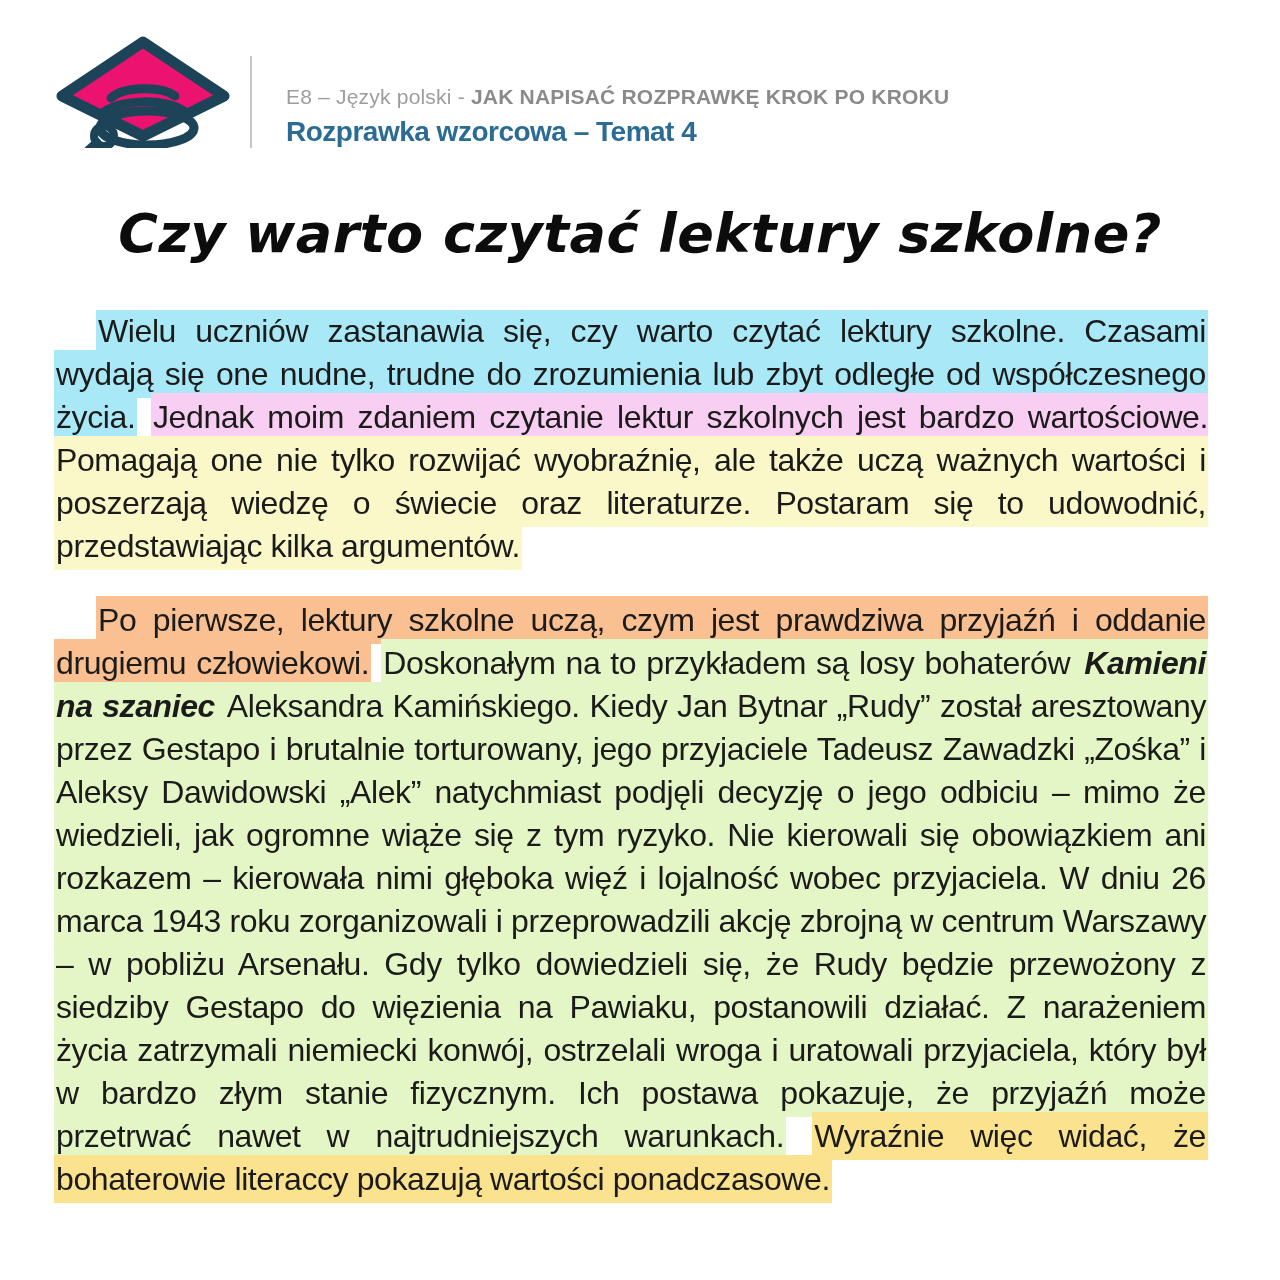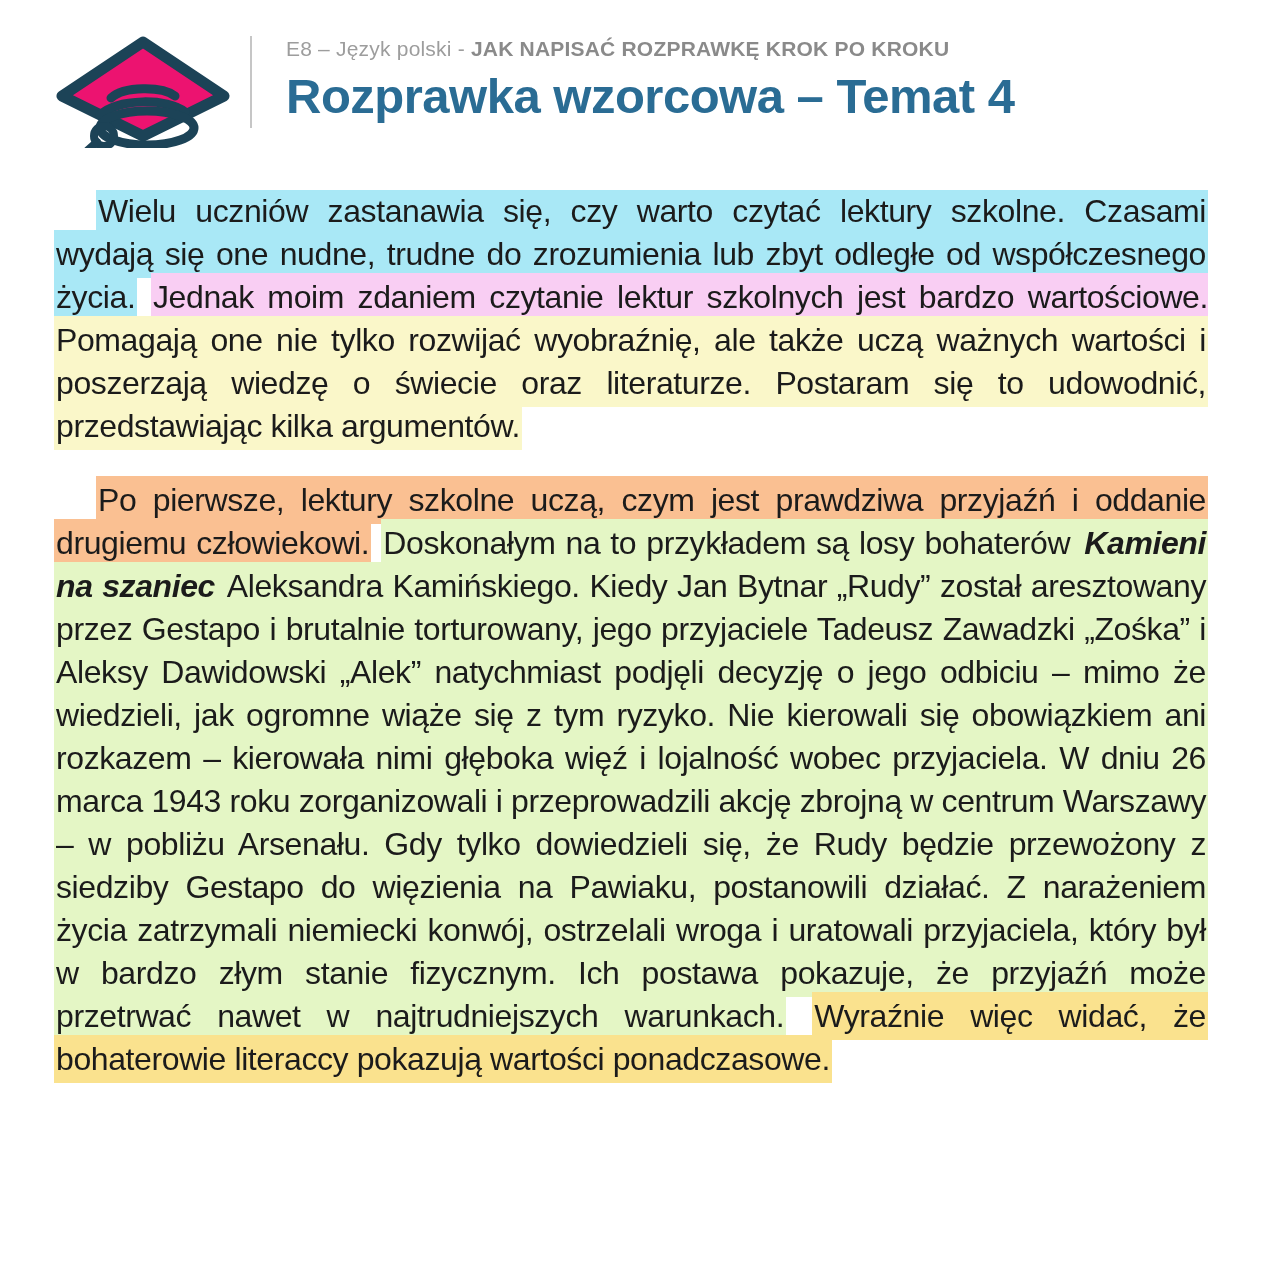--- a/index.html
+++ b/index.html
@@ -12,21 +12,21 @@
     height: 1280px;
     overflow: hidden;
     font-family: "Liberation Sans", sans-serif;
     color: var(--text, #1b1b1b);
   }
   .page { width: 1280px; height: 1280px; position: relative; }
 
   
   .page-header {
     display: flex;
-    align-items: flex-start;
+    align-items: flex-end;
     padding: 36px 0 0 54px;
     gap: 16px;
   }
   .logo-box { width: 178px; height: 112px; flex: 0 0 auto; }
   .header-divider {
     width: 2px;
     height: 92px;
     background: var(--divider, #c6c6c6);
     margin: 0 18px 0 2px;
     flex: 0 0 auto;
@@ -38,21 +38,21 @@
     color: var(--gray-light, #9d9d9d);
     letter-spacing: 0.2px;
     white-space: nowrap;
   }
   .eyebrow .eyebrow-bold {
     font-weight: 700;
     color: var(--gray-dark, #8a8a8a);
   }
   .doc-title {
     margin-top: 7px;
-    font-size: 49px;
+    font-size: 28px;
     font-weight: 700;
     letter-spacing: -0.5px;
     color: var(--teal, #2a6c94);
     white-space: nowrap;
   }
 
   
   .essay-title {
     margin: 52px 40px 0 40px;
     text-align: center;
@@ -109,19 +109,20 @@
     <div class="header-divider"></div>
 
     <div class="header-text">
       <div class="eyebrow">
         <span>E8 – Język polski - </span><span class="eyebrow-bold">JAK NAPISAĆ ROZPRAWKĘ KROK PO KROKU</span>
       </div>
       <div class="doc-title">Rozprawka wzorcowa – Temat 4</div>
     </div>
   </header>
 
+  <h1 class="essay-title">Czy warto czytać lektury szkolne?</h1>
 
   <div class="essay">
     <p class="para"><span class="hl" style="background: var(--hl-cyan);">Wielu uczniów zastanawia się, czy warto czytać lektury szkolne. Czasami wydają się one nudne, trudne do zrozumienia lub zbyt odległe od współczesnego życia.</span><span> </span><span class="hl" style="background: var(--hl-pink);">Jednak moim zdaniem czytanie lektur szkolnych jest bardzo wartościowe.</span><span> </span><span class="hl" style="background: var(--hl-yellow);">Pomagają one nie tylko rozwijać wyobraźnię, ale także uczą ważnych wartości i poszerzają wiedzę o świecie oraz literaturze. Postaram się to udowodnić, przedstawiając kilka argumentów.</span></p>
     <p class="para"><span class="hl" style="background: var(--hl-orange);">Po pierwsze, lektury szkolne uczą, czym jest prawdziwa przyjaźń i oddanie drugiemu człowiekowi.</span><span> </span><span class="hl" style="background: var(--hl-green);">Doskonałym na to przykładem są losy bohaterów </span><span class="hl it" style="background: var(--hl-green);">Kamieni na szaniec</span><span class="hl" style="background: var(--hl-green);"> Aleksandra Kamińskiego. Kiedy Jan Bytnar „Rudy” został aresztowany przez Gestapo i brutalnie torturowany, jego przyjaciele Tadeusz Zawadzki „Zośka” i Aleksy Dawidowski „Alek” natychmiast podjęli decyzję o jego odbiciu – mimo że wiedzieli, jak ogromne wiąże się z tym ryzyko. Nie kierowali się obowiązkiem ani rozkazem – kierowała nimi głęboka więź i lojalność wobec przyjaciela. W dniu 26 marca 1943 roku zorganizowali i przeprowadzili akcję zbrojną w centrum Warszawy – w pobliżu Arsenału. Gdy tylko dowiedzieli się, że Rudy będzie przewożony z siedziby Gestapo do więzienia na Pawiaku, postanowili działać. Z narażeniem życia zatrzymali niemiecki konwój, ostrzelali wroga i uratowali przyjaciela, który był w bardzo złym stanie fizycznym. Ich postawa pokazuje, że przyjaźń może przetrwać nawet w najtrudniejszych warunkach.</span><span> </span><span class="hl" style="background: var(--hl-gold);">Wyraźnie więc widać, że bohaterowie literaccy pokazują wartości ponadczasowe.</span></p>
   </div>
 
 </div>
 
 </body></html>

